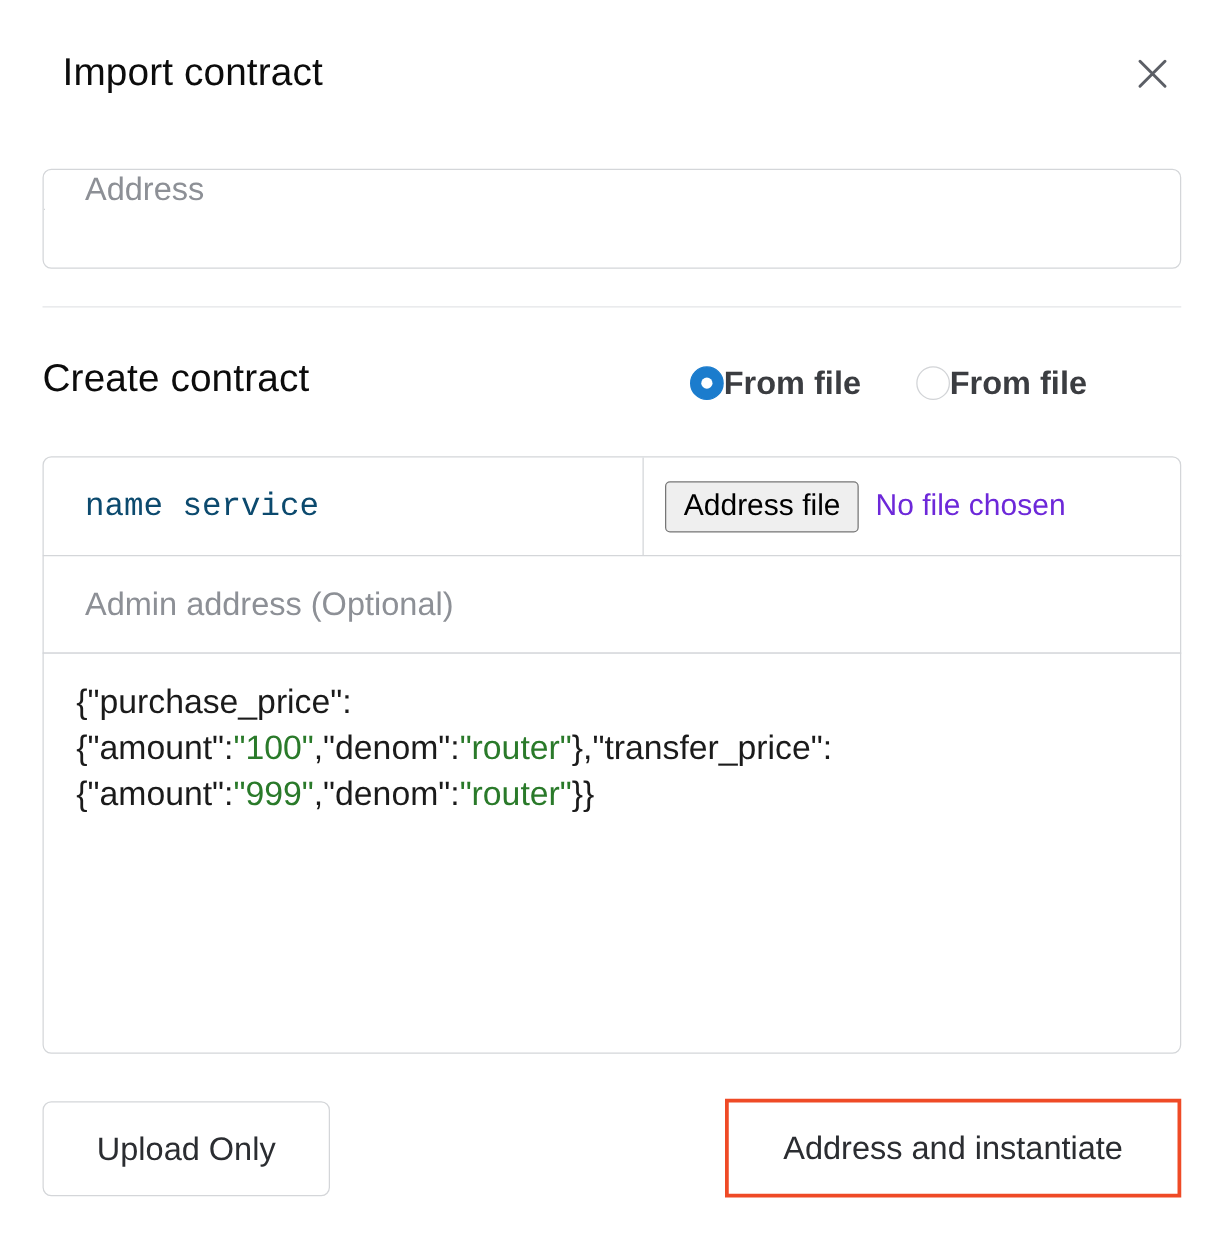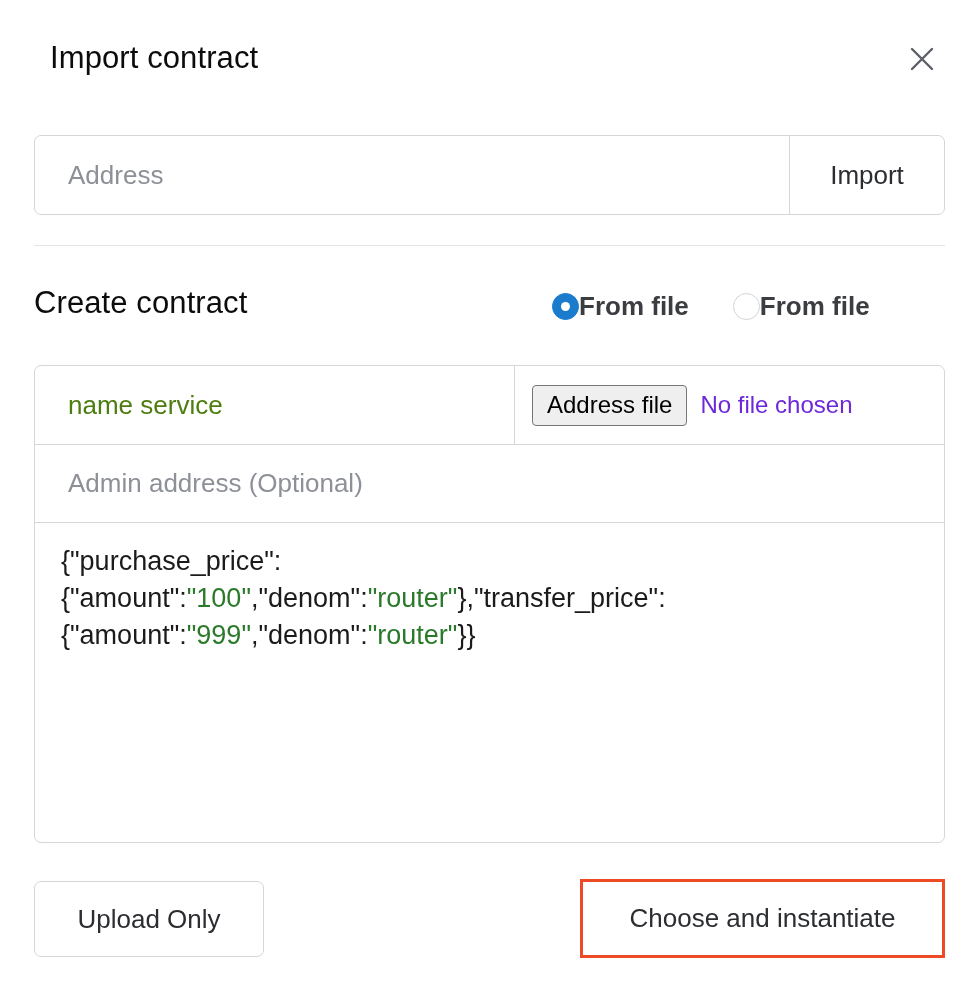--- a/index.html
+++ b/index.html
@@ -66,20 +66,21 @@
     left: 34px;
     top: 135px;
     width: 911px;
     height: 80px;
     border: 1px solid #d4d6d9;
     border-radius: 7px;
     background: #ffffff;
     display: flex;
     align-items: stretch;
     overflow: hidden;
+    flex-direction: column;
   }
   .address-input {
     flex: 1 1 auto;
     border: none;
     outline: none;
     background: transparent;
     font-family: "Liberation Sans", sans-serif;
     font-size: 26px;
     color: #2b2d31;
     padding: 0 0 0 33px;
@@ -198,23 +199,23 @@
   .row-name {
     top: 0;
     height: 80px;
     border-radius: 7px 7px 0 0;
   }
   .name-input {
     flex: 0 0 479px;
     border: none;
     outline: none;
     background: transparent;
-    font-family: Liberation Sans, sans-serif;
-    font-size: 26px;
-    color: #4d7c0f;
+    font-family: Liberation Mono, monospace;
+    font-size: 26px;
+    color: #0c4a6e;
     padding: 0 0 0 33px;
     height: 100%;
     min-width: 0;
   }
   .name-input::placeholder { color: #8d9096; opacity: 1; }
   .field-divider {
     width: 1px;
     background: #d4d6d9;
     flex: 0 0 1px;
   }
@@ -374,15 +375,15 @@
 
     <div class="field-row row-json">
       <div class="json-text"><span>{"purchase_price":
 {"amount":</span><span class="json-str">"100"</span><span>,"denom":</span><span class="json-str">"router"</span><span>},"transfer_price":
 {"amount":</span><span class="json-str">"999"</span><span>,"denom":</span><span class="json-str">"router"</span><span>}}</span></div>
     </div>
 
   </div>
 
   <button class="upload-only-button">Upload Only</button>
-  <button class="upload-instantiate-button">Choose and instantiate</button>
+  <button class="upload-instantiate-button">Address and instantiate</button>
 
 </div>
 
 </body></html>

